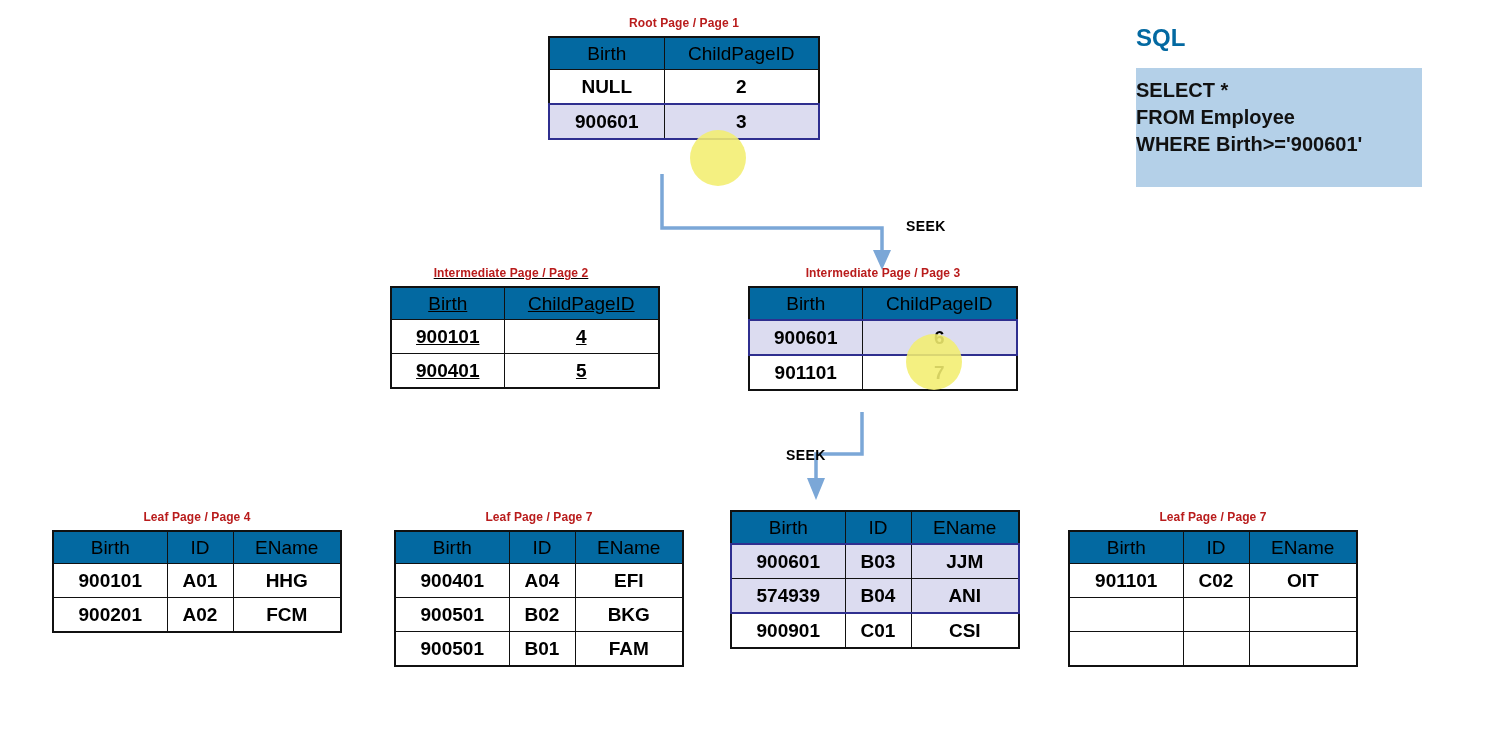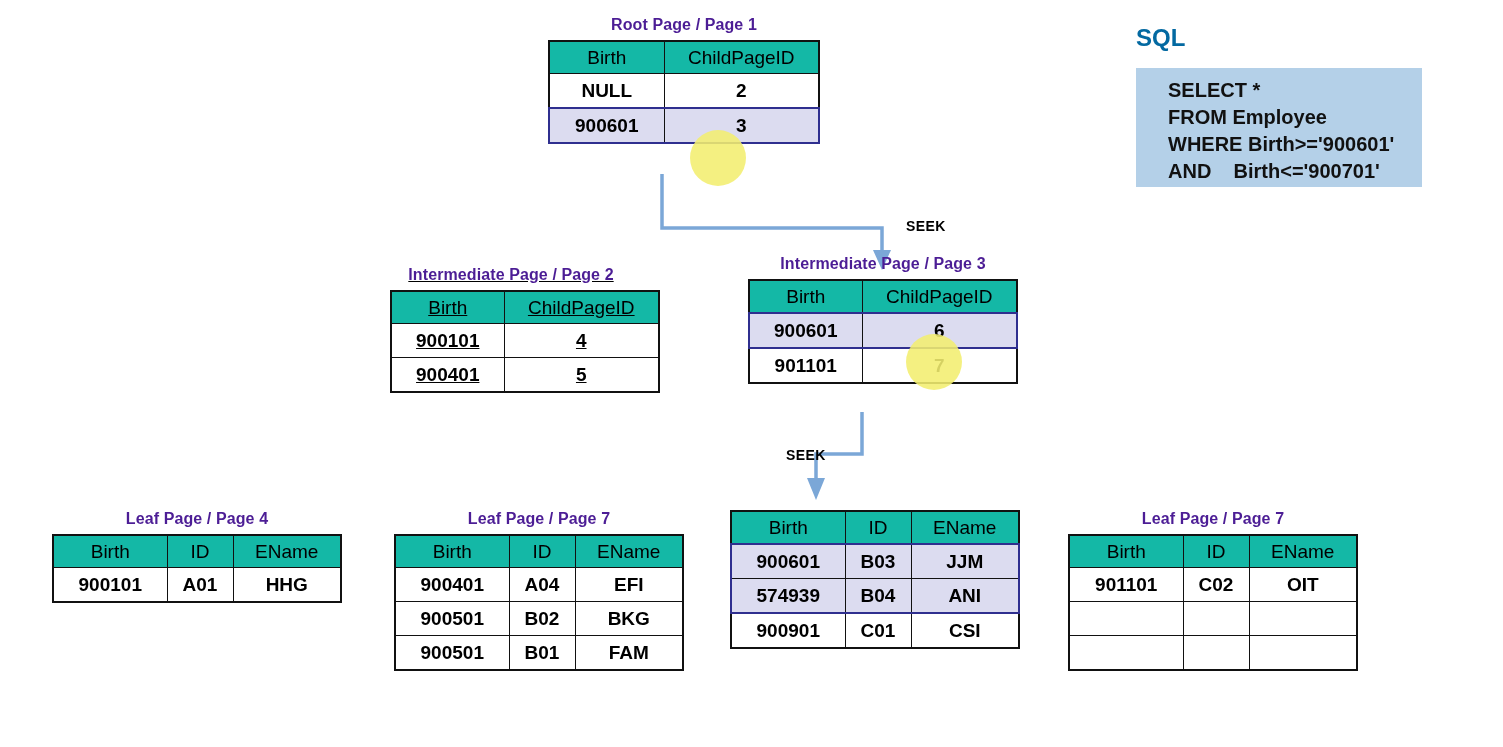--- a/index.html
+++ b/index.html
@@ -14,24 +14,24 @@
     overflow: hidden;
     font-family: "Liberation Sans", sans-serif;
     color: #000000;
   }
 
   .node {
     position: absolute;
   }
 
   .node-title {
-    font-size: 16px;
+    font-size: 12px;
     font-weight: bold;
     text-align: center;
-    color: #4c1d95;
+    color: #b91c1c;
     white-space: nowrap;
     margin-bottom: 6px;
     letter-spacing: 0.1px;
   }
 
   table.page-table {
     border-collapse: collapse;
     table-layout: fixed;
     background: #ffffff;
     border: 2px solid #111111;
@@ -44,21 +44,21 @@
     text-align: center;
     vertical-align: middle;
     font-size: 19px;
     font-weight: bold;
     padding: 0 2px;
     color: #000000;
     background: #ffffff;
   }
 
   table.page-table th {
-    background: #14b8a6;
+    background: #0369a1;
     font-weight: normal;
     font-size: 19px;
     height: 31px;
   }
 
   tr.hl td {
     background: #dcdcf0;
   }
 
   tr.hl-first td { border-top: 2px solid #2f2f8f; }
@@ -82,21 +82,21 @@
   
   .sql-label {
     position: absolute;
     font-size: 24px;
     font-weight: bold;
     color: #0369a1;
   }
   .sql-box {
     position: absolute;
     background: #b4d0e8;
-    padding: 9px 14px 11px 32px;
+    padding: 9px 14px 11px 0;
     box-sizing: border-box;
   }
   .sql-line {
     font-size: 20px;
     font-weight: bold;
     color: #111111;
     line-height: 27px;
     white-space: pre;
   }
 
@@ -169,21 +169,21 @@
         <td>4</td>
       </tr>
       <tr>
         <td>900401</td>
         <td>5</td>
       </tr>
     </tbody>
   </table>
 </div>
 
-<div class="node" id="node-int3" style="left:748px; top:255px;">
+<div class="node" id="node-int3" style="left:748px; top:266px;">
   <div class="node-title">Intermediate Page / Page 3</div>
   <table class="page-table" style="width:268px;">
     <colgroup>
         <col style="width:113px">
         <col style="width:155px">
       </colgroup>
     <thead>
       <tr>
         <th>Birth</th>
         <th>ChildPageID</th>
@@ -223,20 +223,25 @@
         <th>ID</th>
         <th>EName</th>
       </tr>
     </thead>
     <tbody>
       <tr>
         <td>900101</td>
         <td>A01</td>
         <td>HHG</td>
       </tr>
+      <tr>
+        <td>900201</td>
+        <td>A02</td>
+        <td>FCM</td>
+      </tr>
     </tbody>
   </table>
 </div>
 
 <div class="node" id="node-leaf5" style="left:394px; top:510px;">
   <div class="node-title">Leaf Page / Page 7</div>
   <table class="page-table" style="width:288px;">
     <colgroup>
         <col style="width:114px">
         <col style="width:66px">
@@ -336,14 +341,13 @@
       </tr>
     </tbody>
   </table>
 </div>
 
 <div class="sql-label" style="left:1136px; top:24px;">SQL</div>
 <div class="sql-box" style="left:1136px; top:68px; width:286px; height:119px;">
   <div class="sql-line">SELECT *</div>
   <div class="sql-line">FROM Employee</div>
   <div class="sql-line">WHERE Birth&gt;='900601'</div>
-  <div class="sql-line">AND    Birth&lt;='900701'</div>
 </div>
 
 </body></html>

